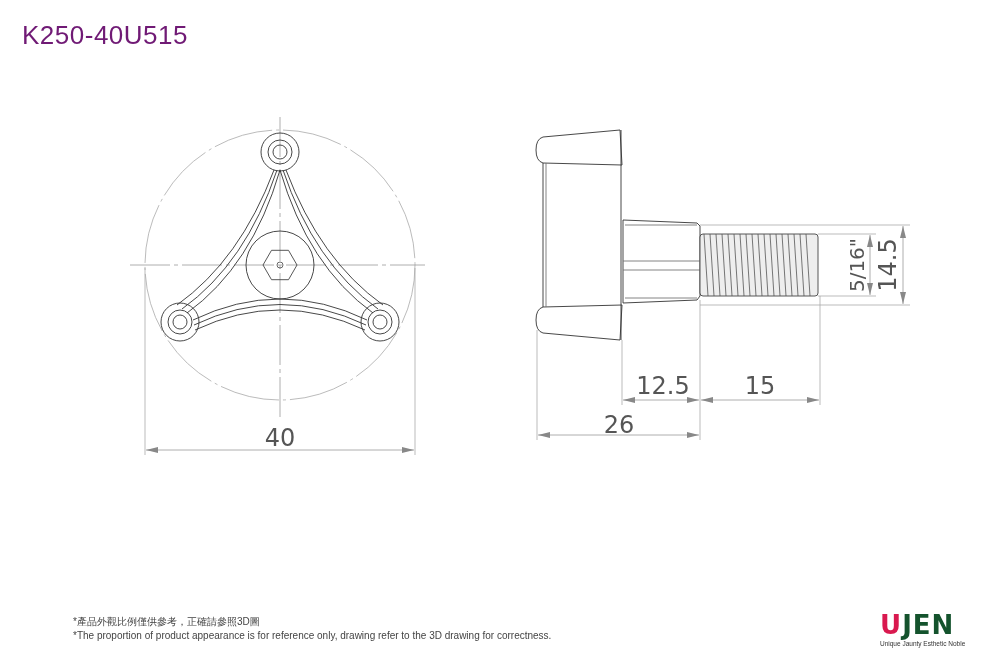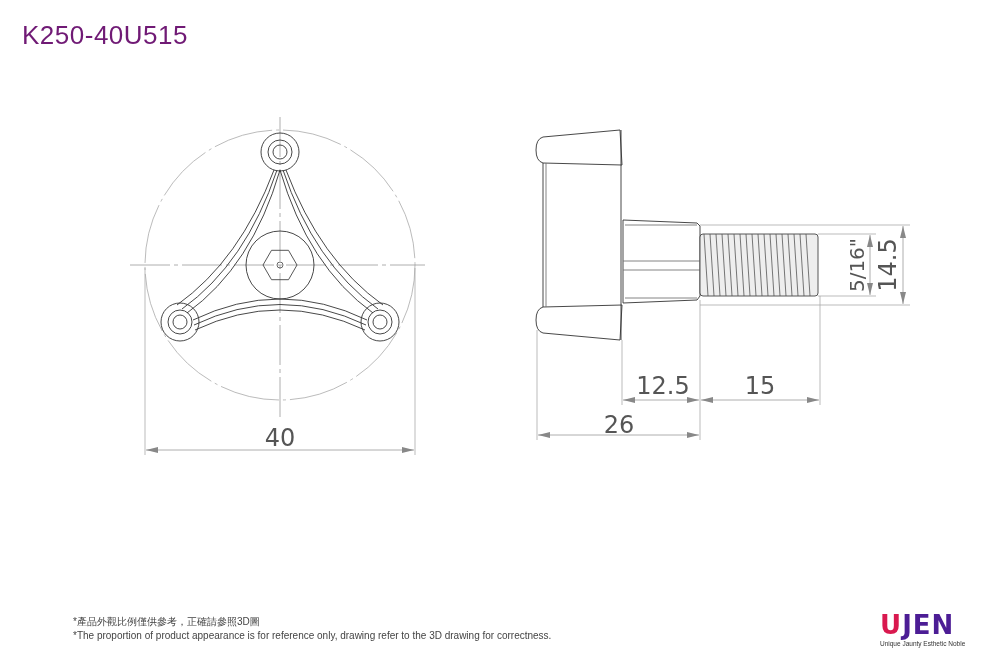--- a/index.html
+++ b/index.html
@@ -5,21 +5,21 @@
   html, body { margin:0; padding:0; background:#ffffff; }
   body { width:1001px; height:667px; position:relative; overflow:hidden; font-family:"DejaVu Sans", sans-serif; }
   .title { position:absolute; left:22px; top:20px; font-size:26px; color:#701a75; letter-spacing:0.5px; font-family:"Liberation Sans", sans-serif; font-weight:300; }
   .note { position:absolute; left:33px; font-size:10px; color:#444; font-family:"Liberation Sans", sans-serif; white-space:nowrap;margin-left:40px; }
   .note.zh { top:615px; }
   .note.en { top:630px; }
   svg.drawing { position:absolute; left:0; top:0; }
   .logo { position:absolute; left:880px; top:612px; width:110px; }
   .logo-word { font-family:"DejaVu Sans", sans-serif; font-weight:bold; font-size:26px; line-height:26px; letter-spacing:1px; }
   .logo-u { color:#d9194f; }
-  .logo-rest { color:#4c1d95; }
+  .logo-rest { color:#14532d; }
   .logo-tag { font-family:"Liberation Sans", sans-serif; font-size:6.5px; color:#333; margin-top:2px; white-space:nowrap; }
   .dimtext { font-family:"DejaVu Sans", sans-serif; fill:#555; }
 </style>
 </head>
 <body>
 
 <div class="title">K250-40U515</div>
 
 <svg class="drawing" width="1001" height="667" viewBox="0 0 1001 667" xmlns="http://www.w3.org/2000/svg">
   <defs>

